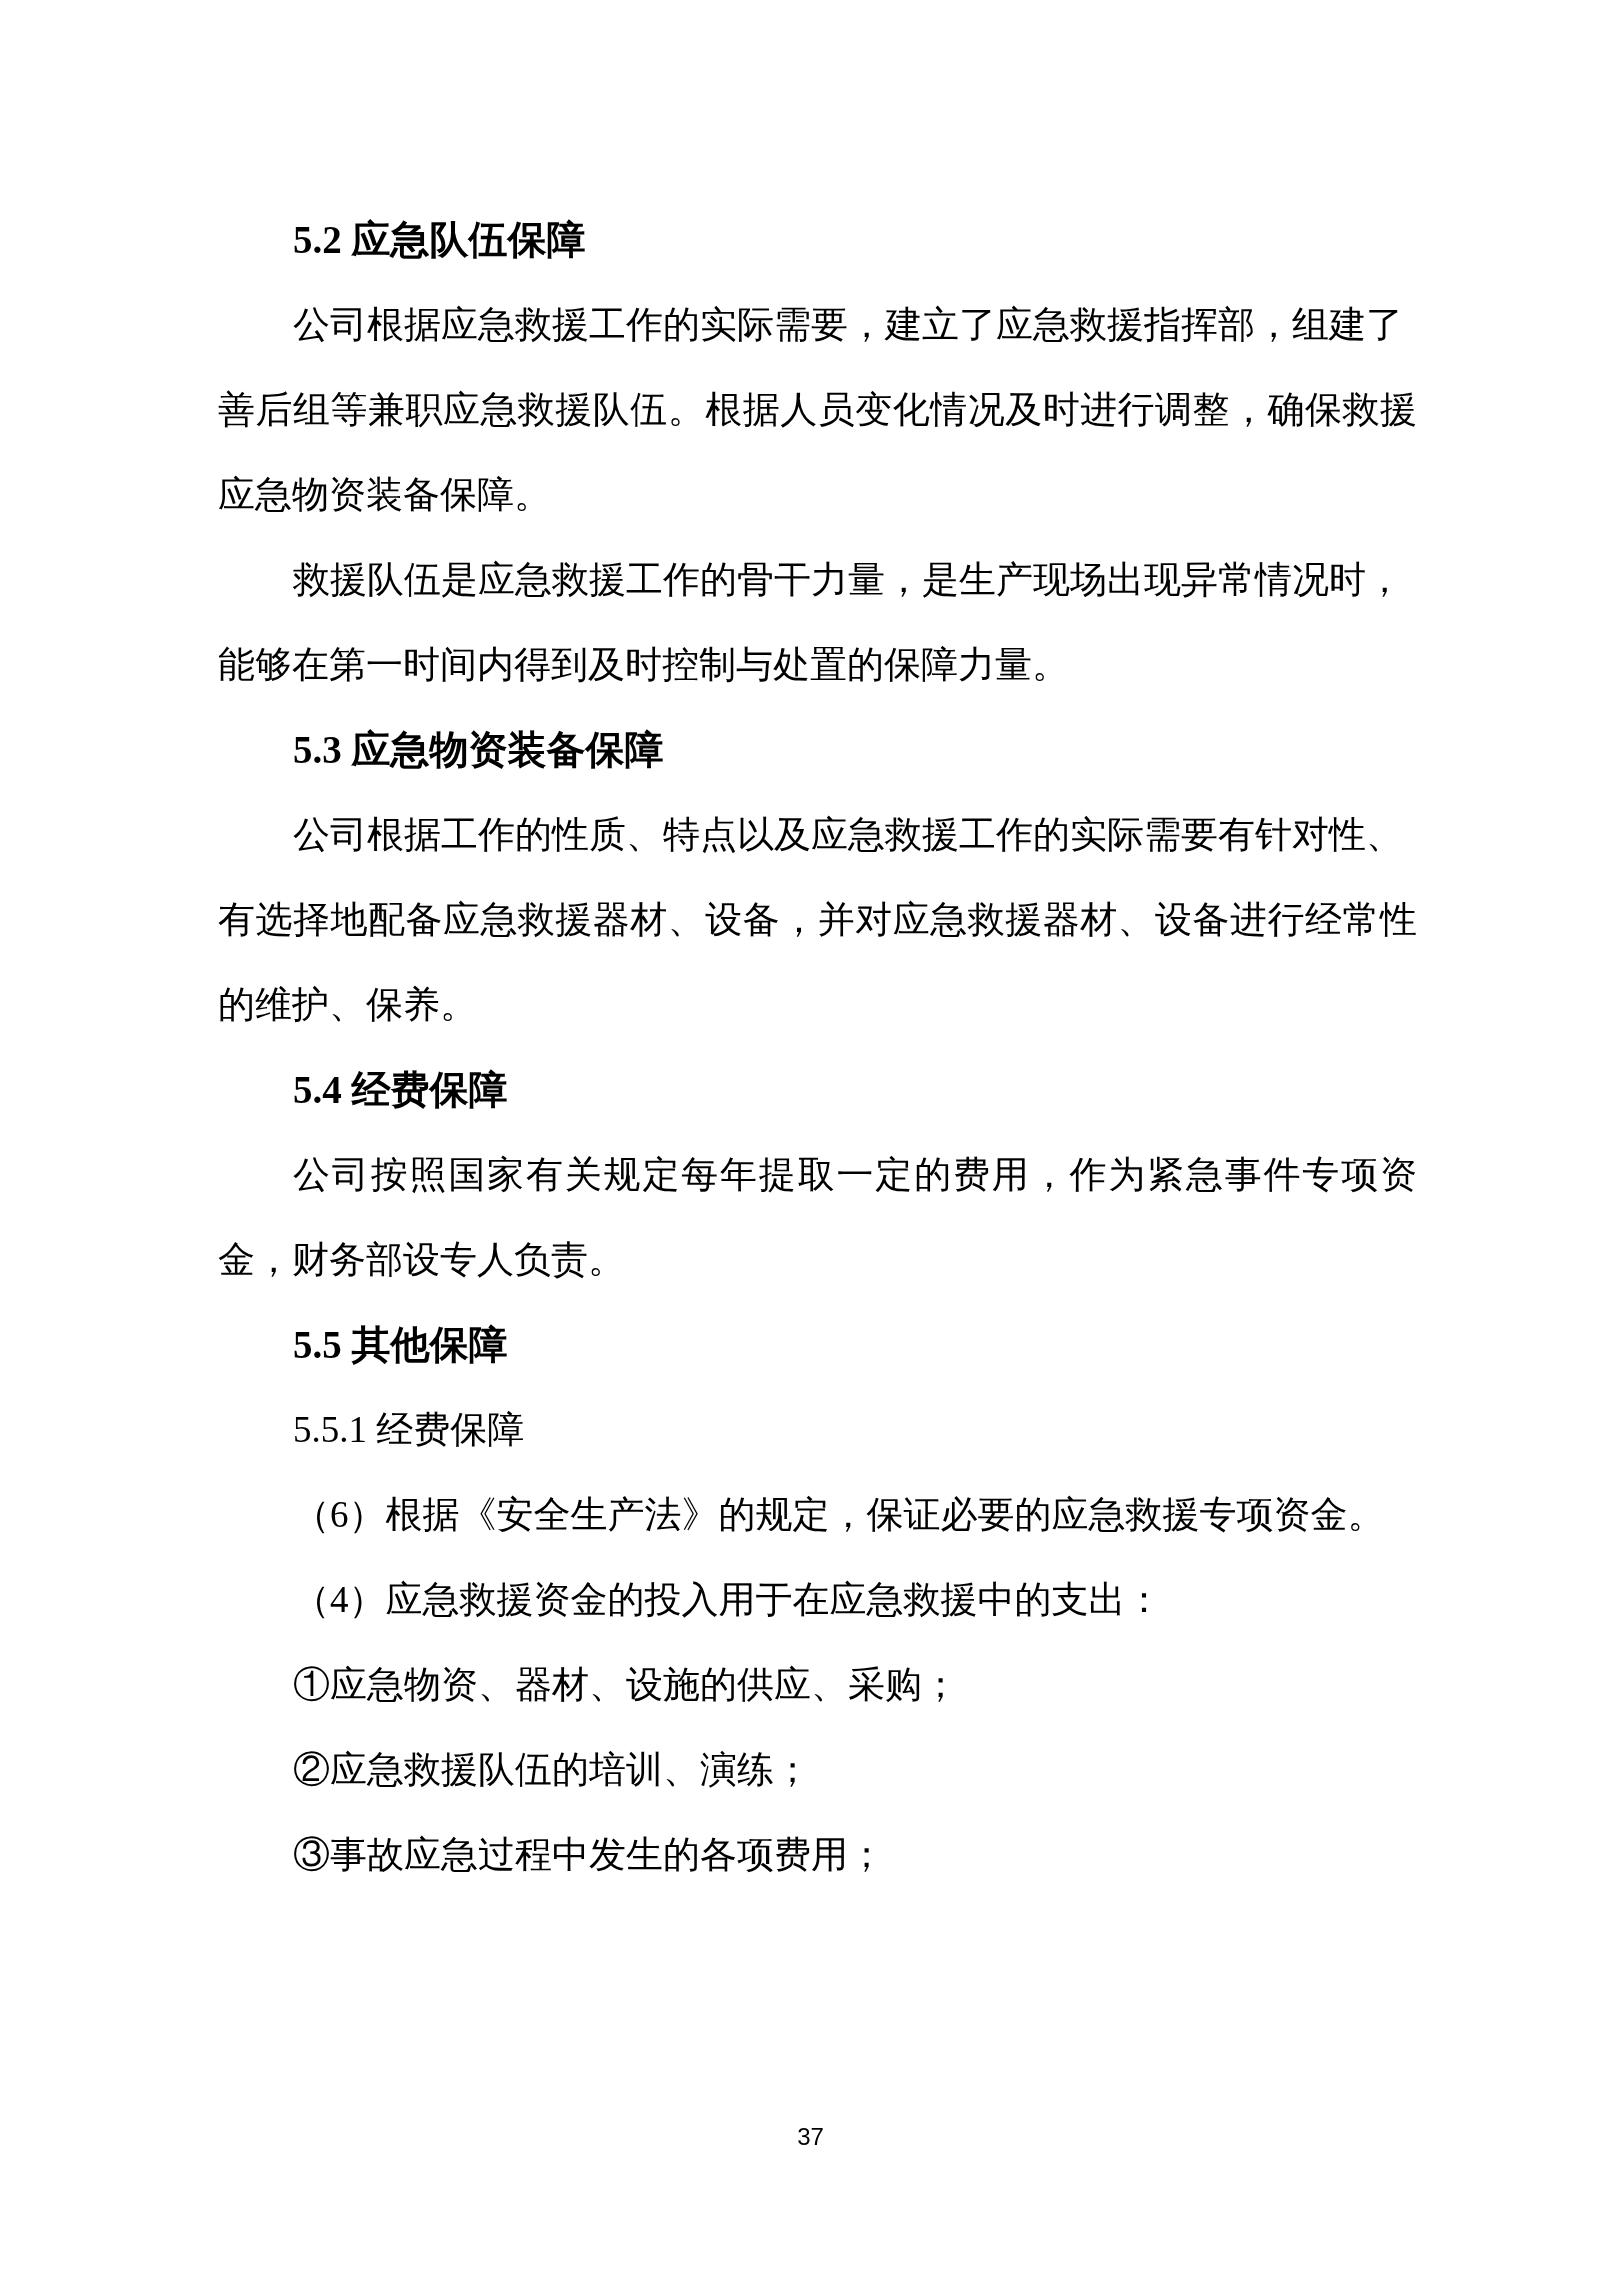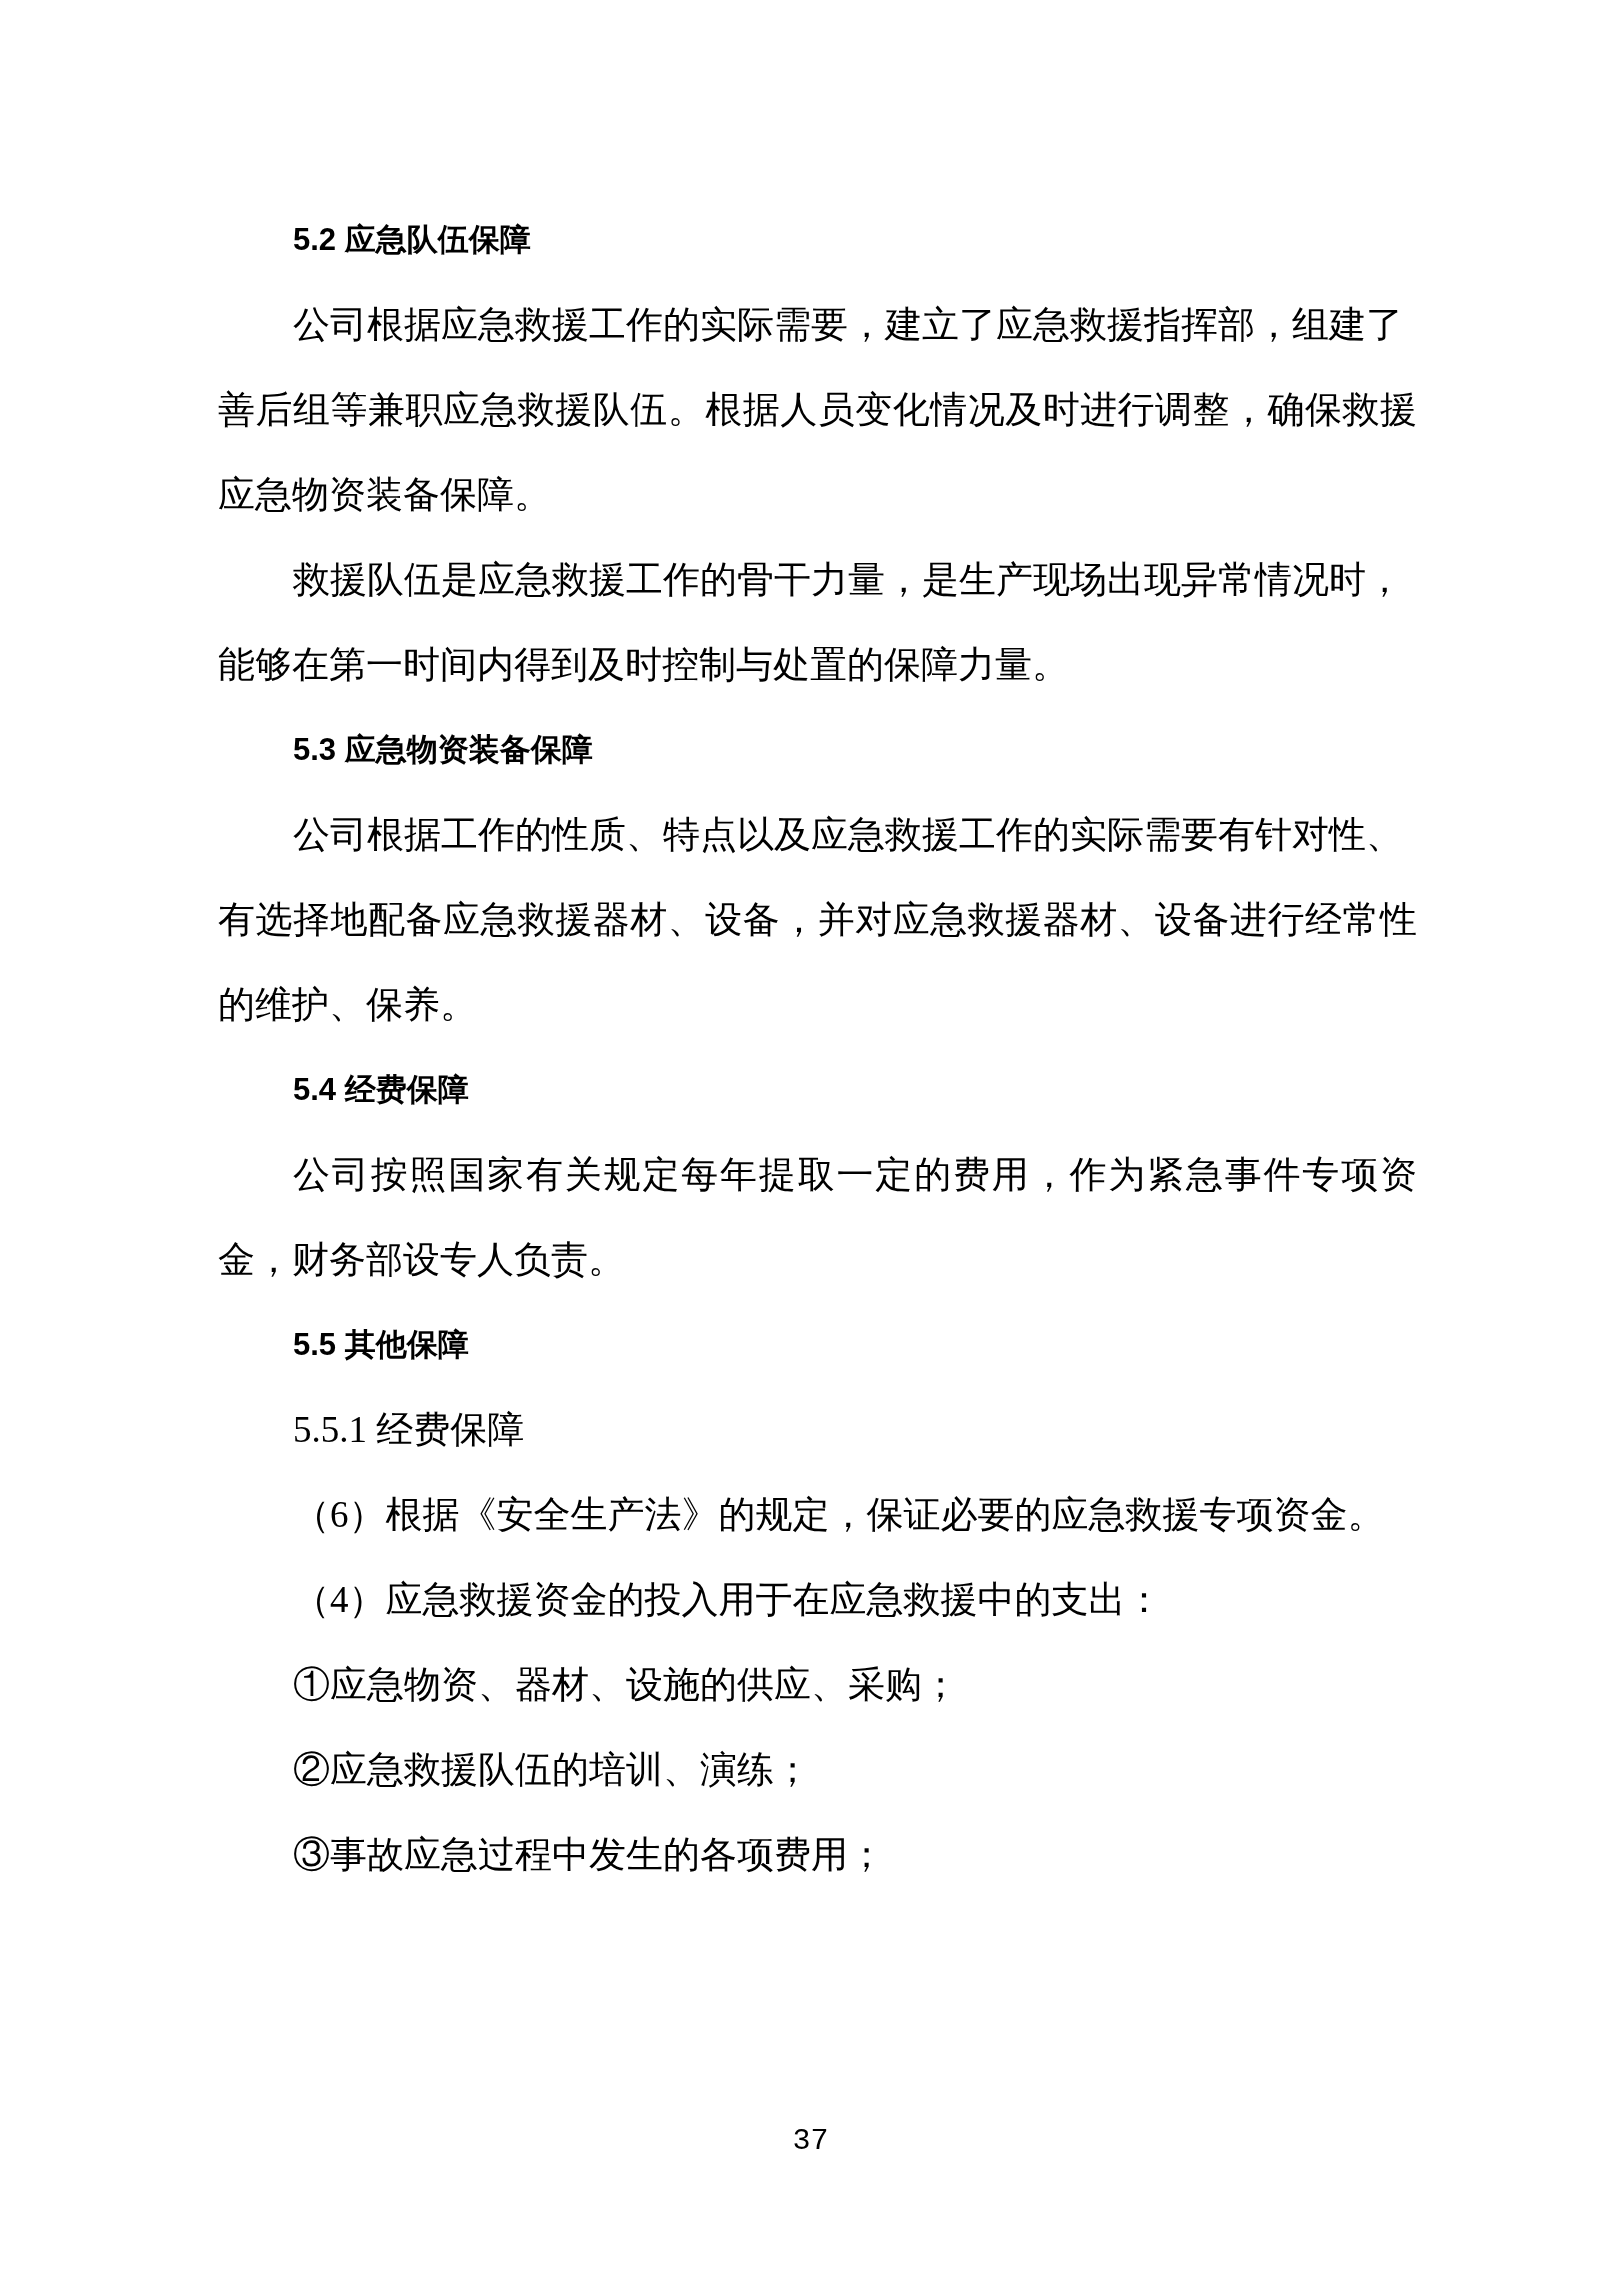--- a/index.html
+++ b/index.html
@@ -34,33 +34,33 @@
   .line.indent {
     padding-left: 75px;
   }
   
   .line.fill {
     white-space: normal;
     text-align: justify;
     text-align-last: justify;
   }
   .line.heading {
-    font-family: Liberation Sans, sans-serif;
+    font-family: Liberation Serif, serif;
     font-weight: 700;
-    font-size: 31px;
+    font-size: 39px;
   }
   .page-number {
     position: absolute;
     left: 0;
     top: 2123px;
     width: 100%;
     text-align: center;
-    font-size: 30px;
+    font-size: 24px;
     line-height: 1.2;
-    font-family: Liberation Mono, monospace;
+    font-family: Liberation Sans, sans-serif;
     color: #000000;
   }
 </style>
 </head>
 <body>
 
 <div class="page">
   <div class="content">
     <div class="line heading indent">5.2 应急队伍保障</div>
     <div class="line indent">公司根据应急救援工作的实际需要，建立了应急救援指挥部，组建了</div>

